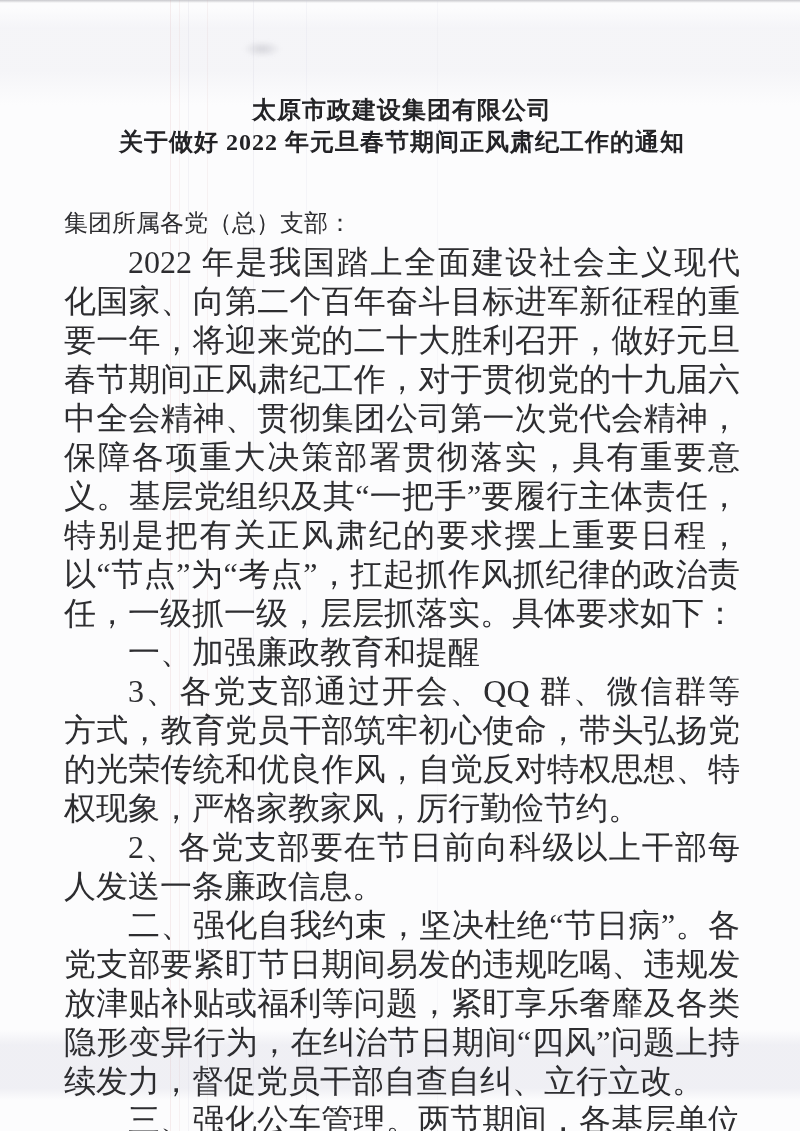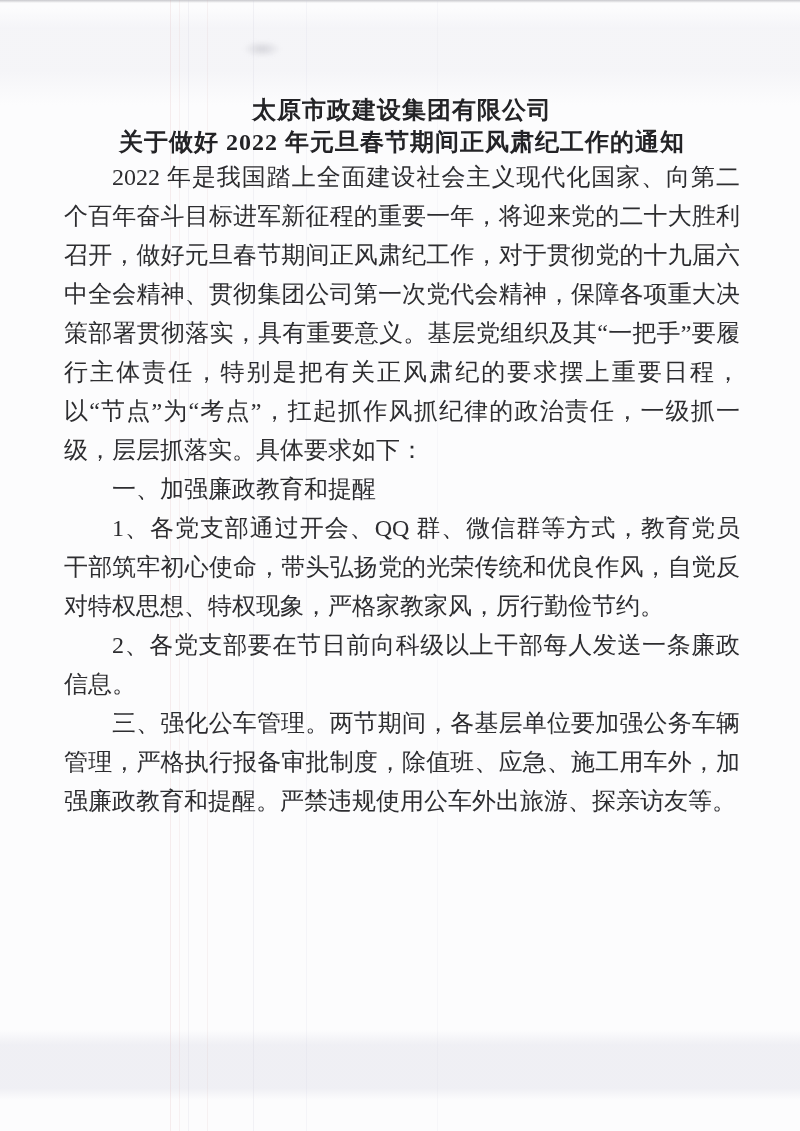--- a/index.html
+++ b/index.html
@@ -66,21 +66,21 @@
   }
   .title-2 {
   }
   .salutation {
     margin-top: 46px;
     font-size: 24px;
     line-height: 39px;
   }
   .para {
     margin: 0;
-    font-size: 24px;
+    font-size: 32px;
     line-height: 39px;
     text-align: justify;
     text-indent: 2em;
   }
 </style>
 </head>
 <body>
 
 <div class="page">
 
@@ -90,26 +90,28 @@
   <div class="streak s4"></div>
   <div class="streak s5"></div>
   <div class="streak s6"></div>
   <div class="streak s7"></div>
   <div class="smudge"></div>
 
   <div class="doc">
     <div class="title title-1">太原市政建设集团有限公司</div>
     <div class="title title-2">关于做好 2022 年元旦春节期间正风肃纪工作的通知</div>
 
+    <div class="salutation">集团所属各党（总）支部：</div>
 
     <p class="para">2022 年是我国踏上全面建设社会主义现代化国家、向第二个百年奋斗目标进军新征程的重要一年，将迎来党的二十大胜利召开，做好元旦春节期间正风肃纪工作，对于贯彻党的十九届六中全会精神、贯彻集团公司第一次党代会精神，保障各项重大决策部署贯彻落实，具有重要意义。基层党组织及其“一把手”要履行主体责任，特别是把有关正风肃纪的要求摆上重要日程，以“节点”为“考点”，扛起抓作风抓纪律的政治责任，一级抓一级，层层抓落实。具体要求如下：</p>
 
     <p class="para">一、加强廉政教育和提醒</p>
 
-    <p class="para">1、各党支部通过开会、QQ 群、微信群等方式，教育党员干部筑牢初心使命，带头弘扬党的光荣传统和优良作风，自觉反对特权思想、特权现象，严格家教家风，厉行勤俭节约。</p>
+    <p class="para">3、各党支部通过开会、QQ 群、微信群等方式，教育党员干部筑牢初心使命，带头弘扬党的光荣传统和优良作风，自觉反对特权思想、特权现象，严格家教家风，厉行勤俭节约。</p>
 
     <p class="para">2、各党支部要在节日前向科级以上干部每人发送一条廉政信息。</p>
 
+    <p class="para">二、强化自我约束，坚决杜绝“节日病”。各党支部要紧盯节日期间易发的违规吃喝、违规发放津贴补贴或福利等问题，紧盯享乐奢靡及各类隐形变异行为，在纠治节日期间“四风”问题上持续发力，督促党员干部自查自纠、立行立改。</p>
 
     <p class="para">三、强化公车管理。两节期间，各基层单位要加强公务车辆管理，严格执行报备审批制度，除值班、应急、施工用车外，加强廉政教育和提醒。严禁违规使用公车外出旅游、探亲访友等。</p>
   </div>
 
 </div>
 
 </body></html>

